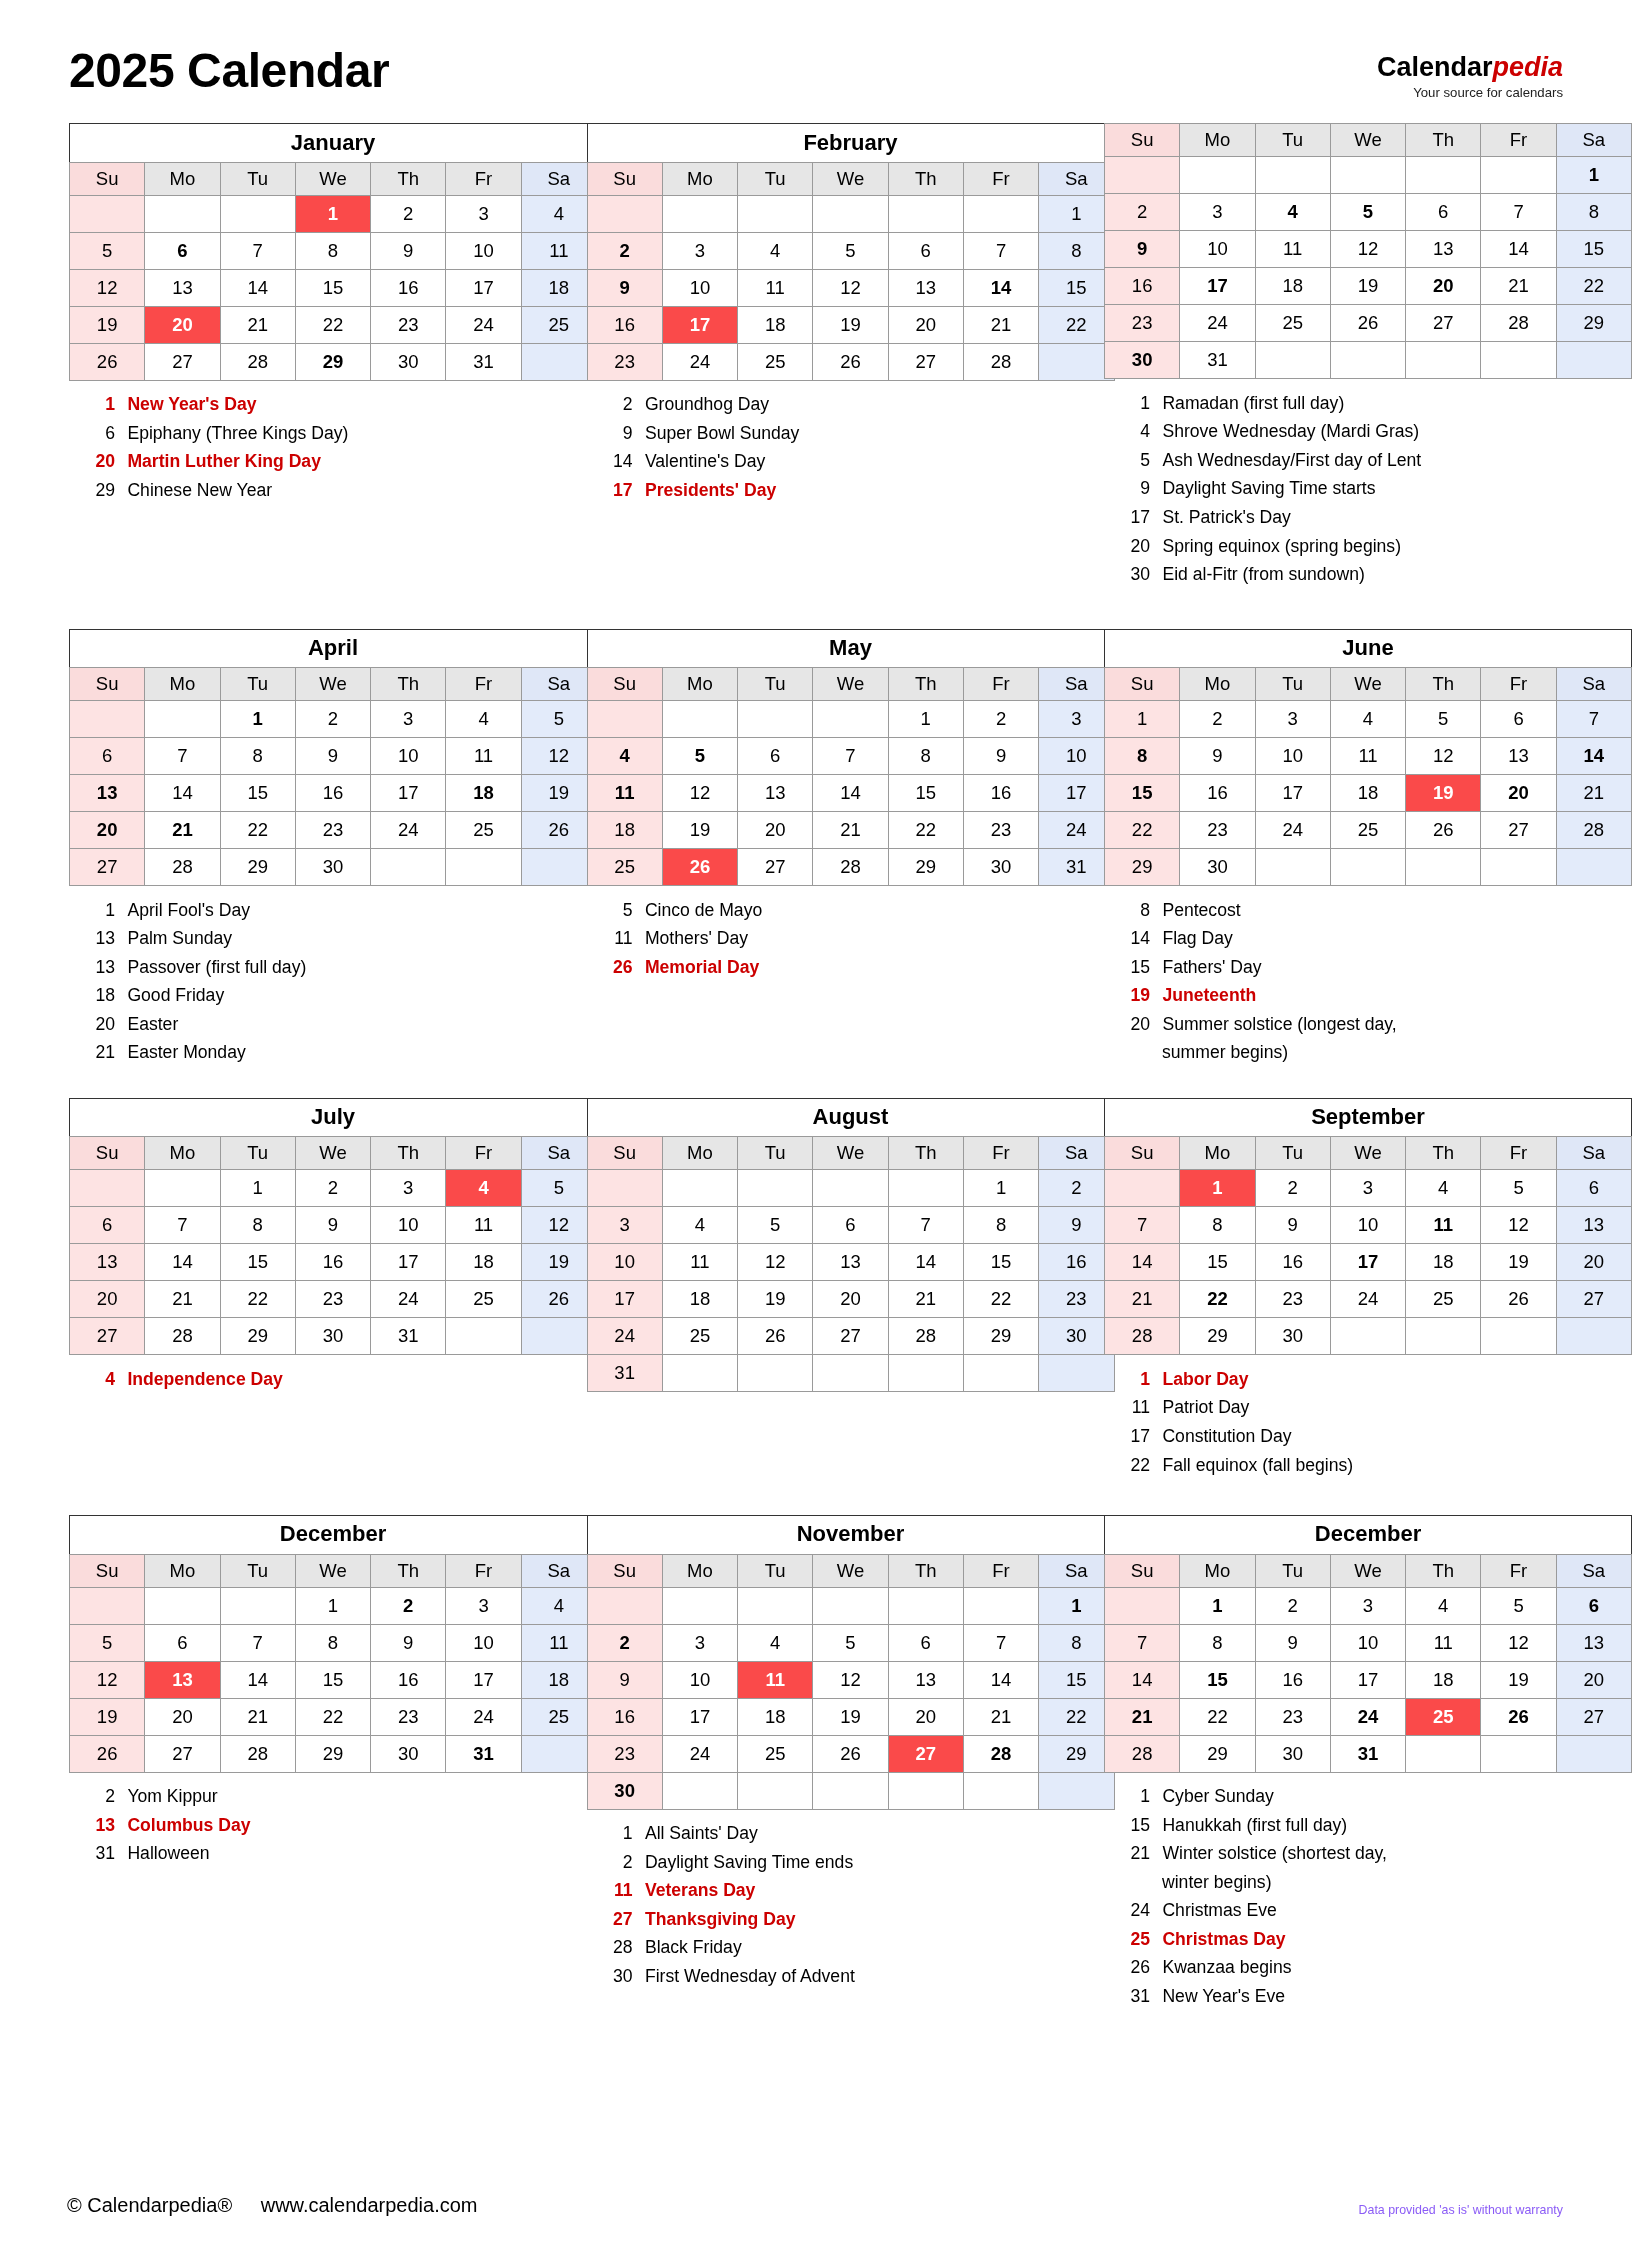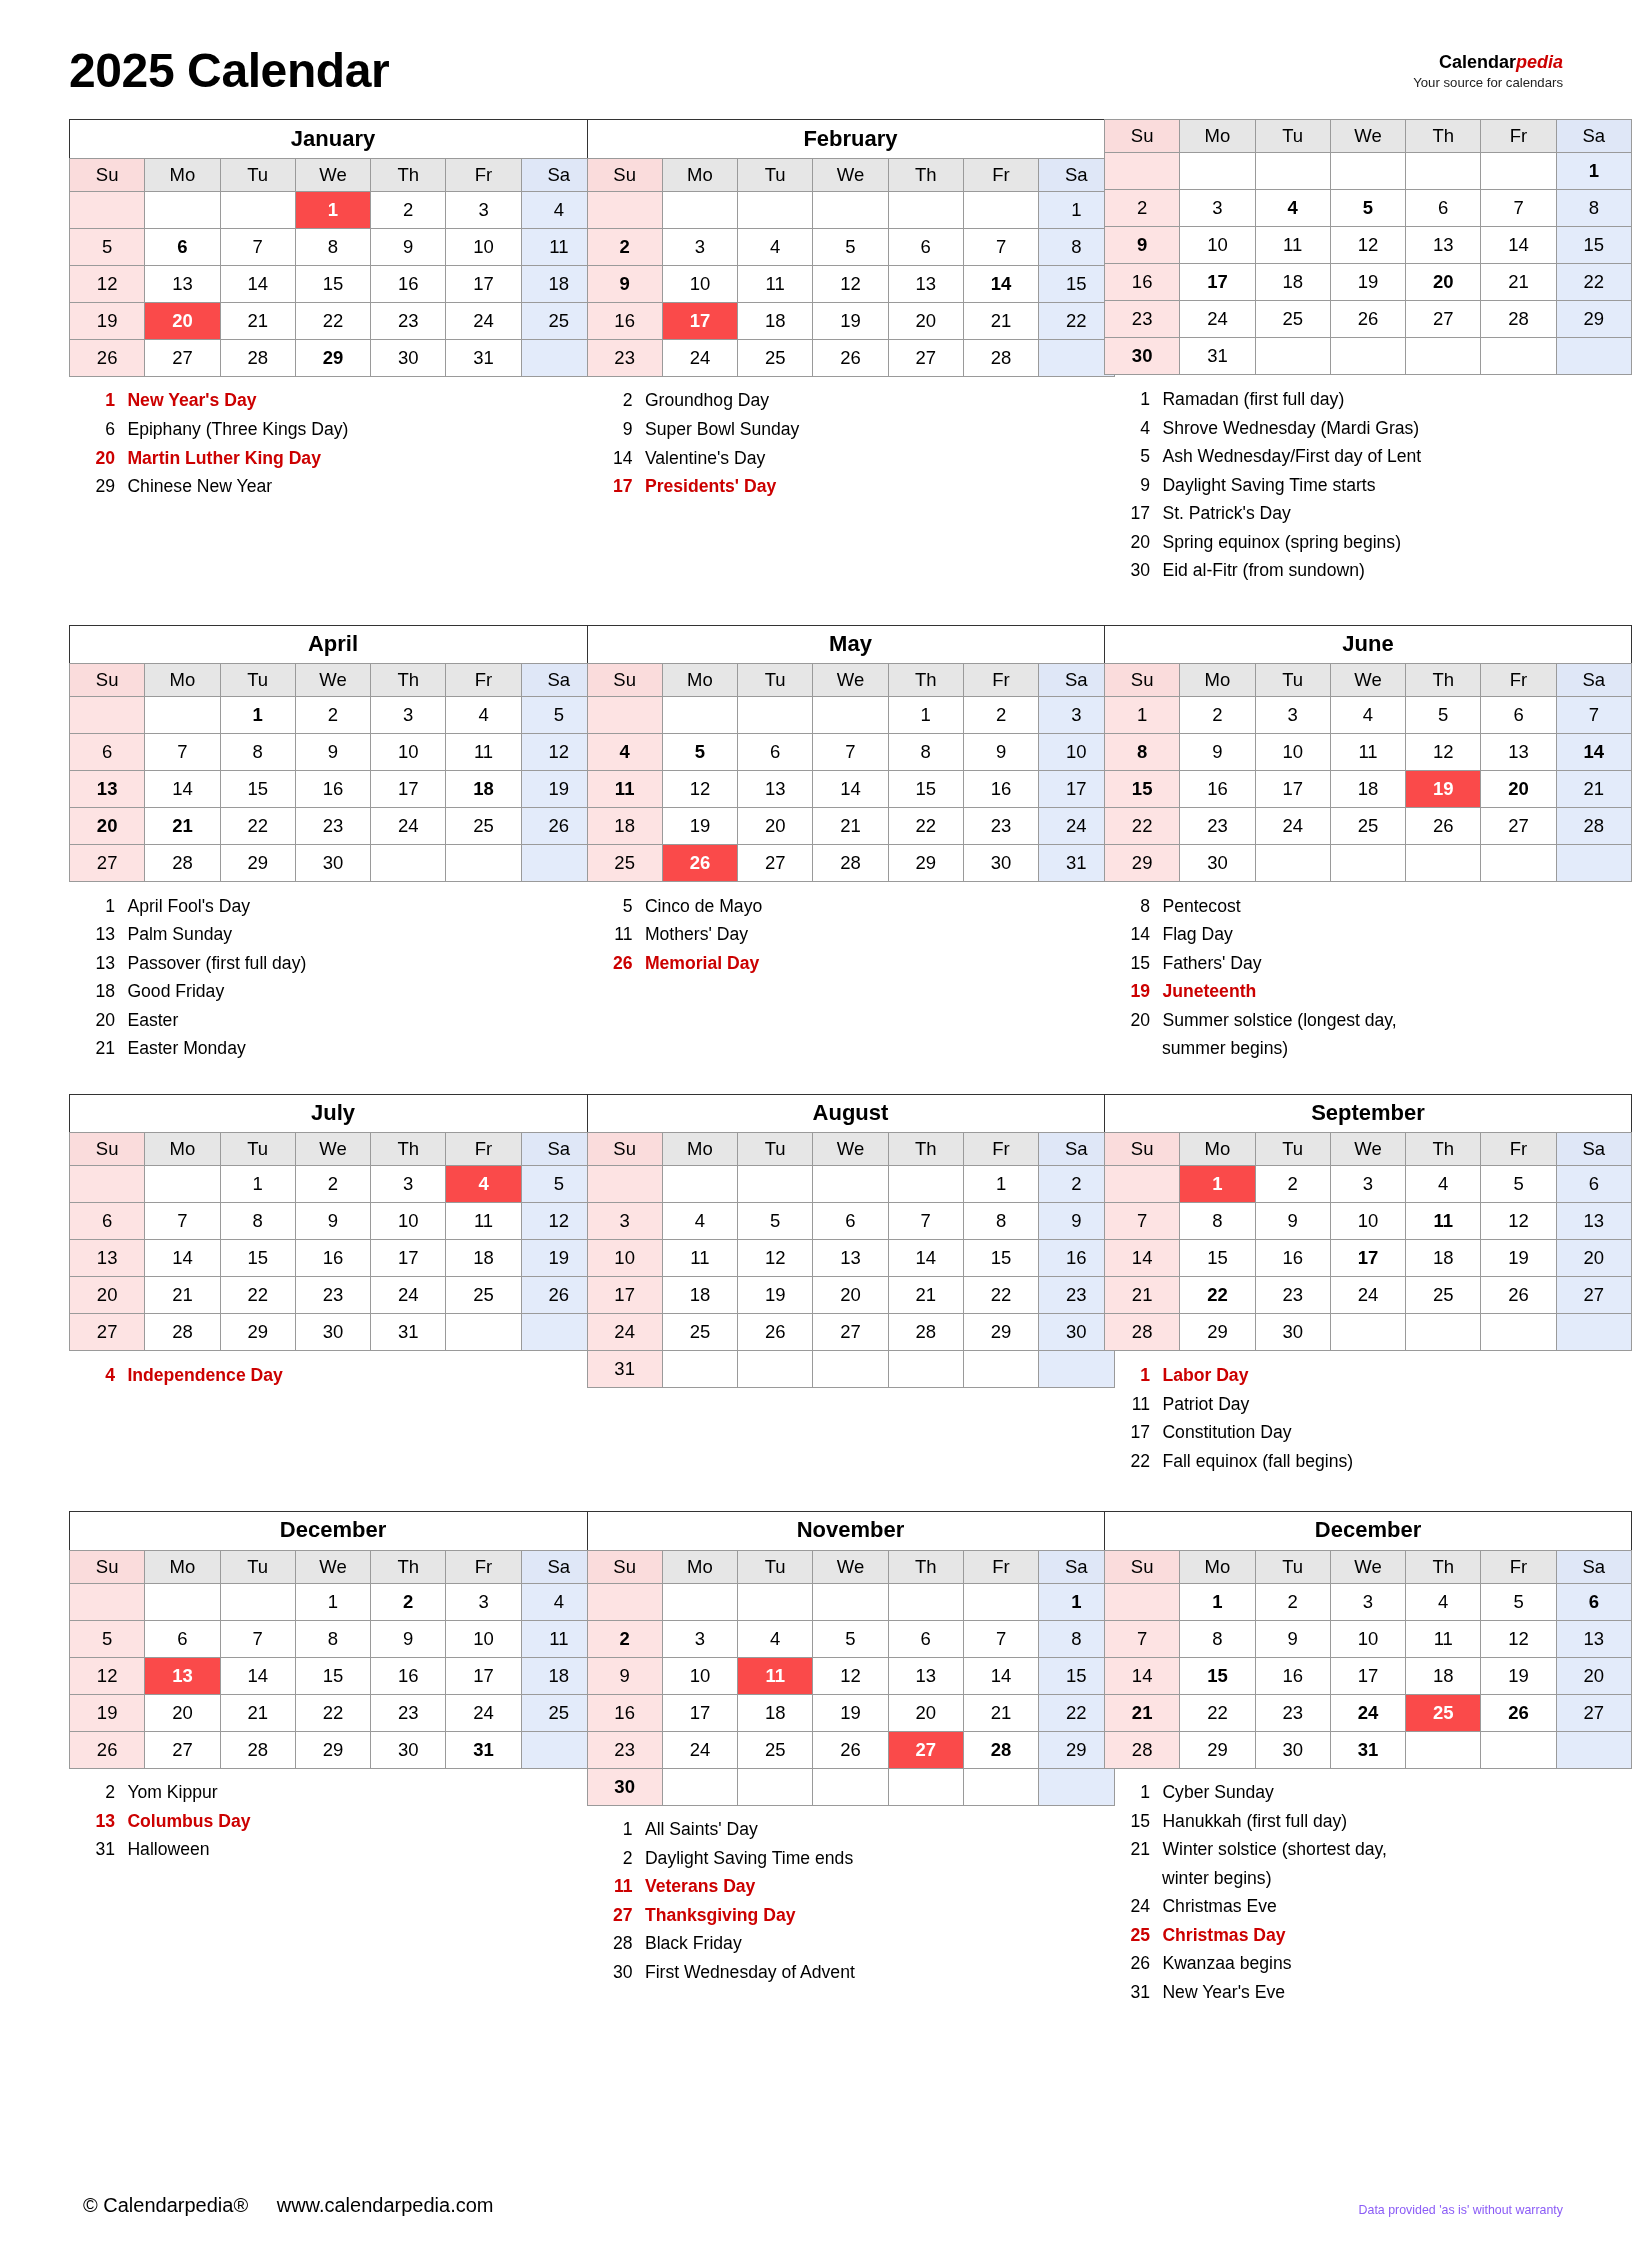--- a/index.html
+++ b/index.html
@@ -33,21 +33,21 @@
     font-size: 48px;
     font-weight: bold;
     letter-spacing: -0.4px;
     line-height: 1.05;
   }
   .brand {
     text-align: right;
     padding-top: 7px;
   }
   .brand-name {
-    font-size: 18px;
+    font-size: 27px;
     font-weight: bold;
     line-height: 1.1;
   }
   .brand-name .red {
     color: #cc0000;
     font-style: italic;
   }
   .brand-tag {
     font-size: 13.2px;
     color: #222;
@@ -128,21 +128,21 @@
   .hol-list li.red {
     color: #cc0000;
     font-weight: bold;
   }
   .hol-list .cont {
     padding-left: 58px;
   }
   
   .footer {
     position: absolute;
-    left: 83px;
+    left: 67px;
     right: 69px;
     bottom: 41px;
     display: flex;
     justify-content: space-between;
     align-items: flex-end;
     text-align: right;
   }
   .copyright {
     font-size: 20px;
   }

